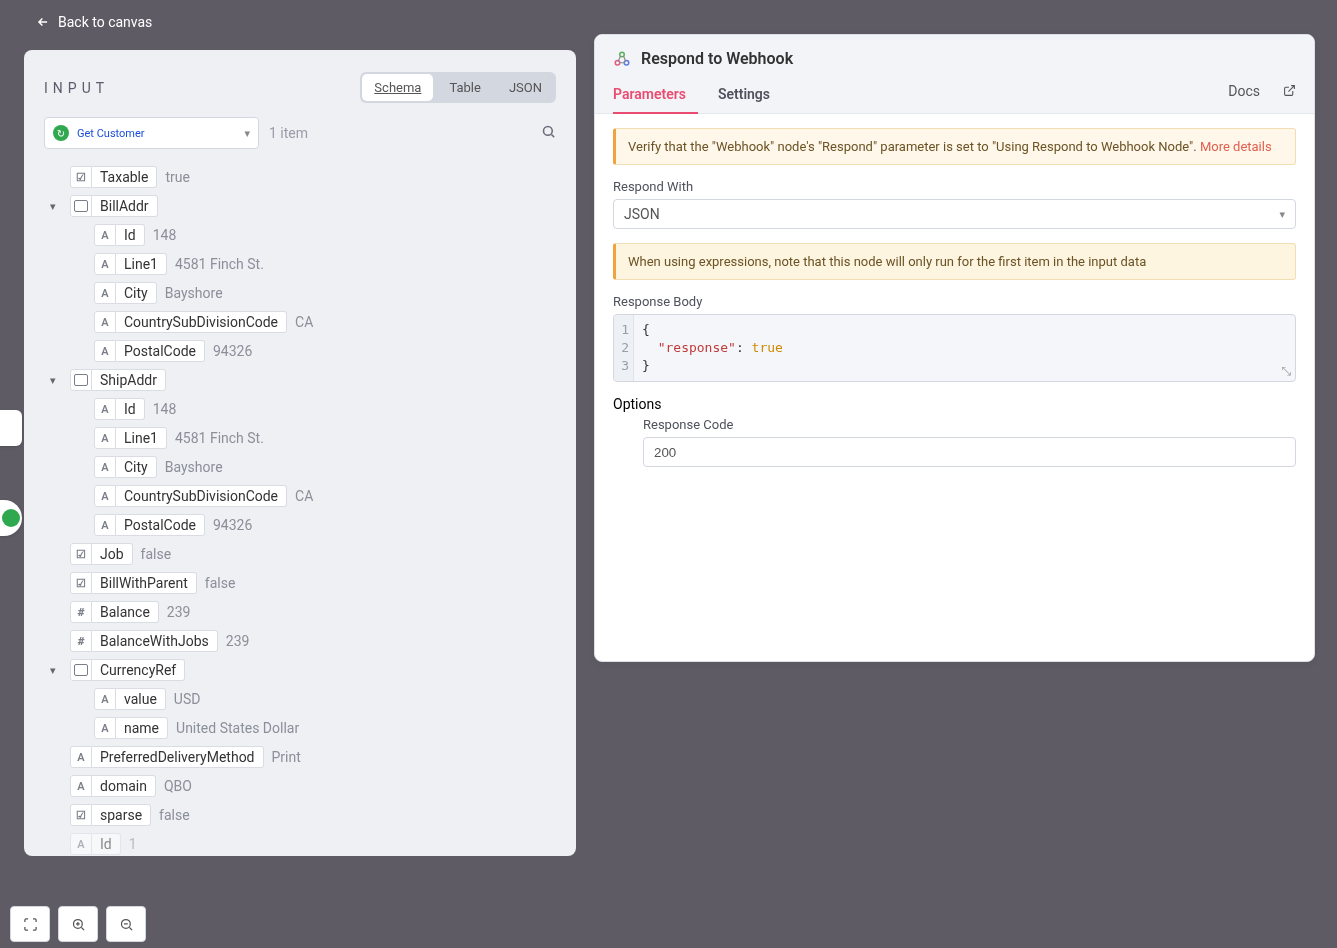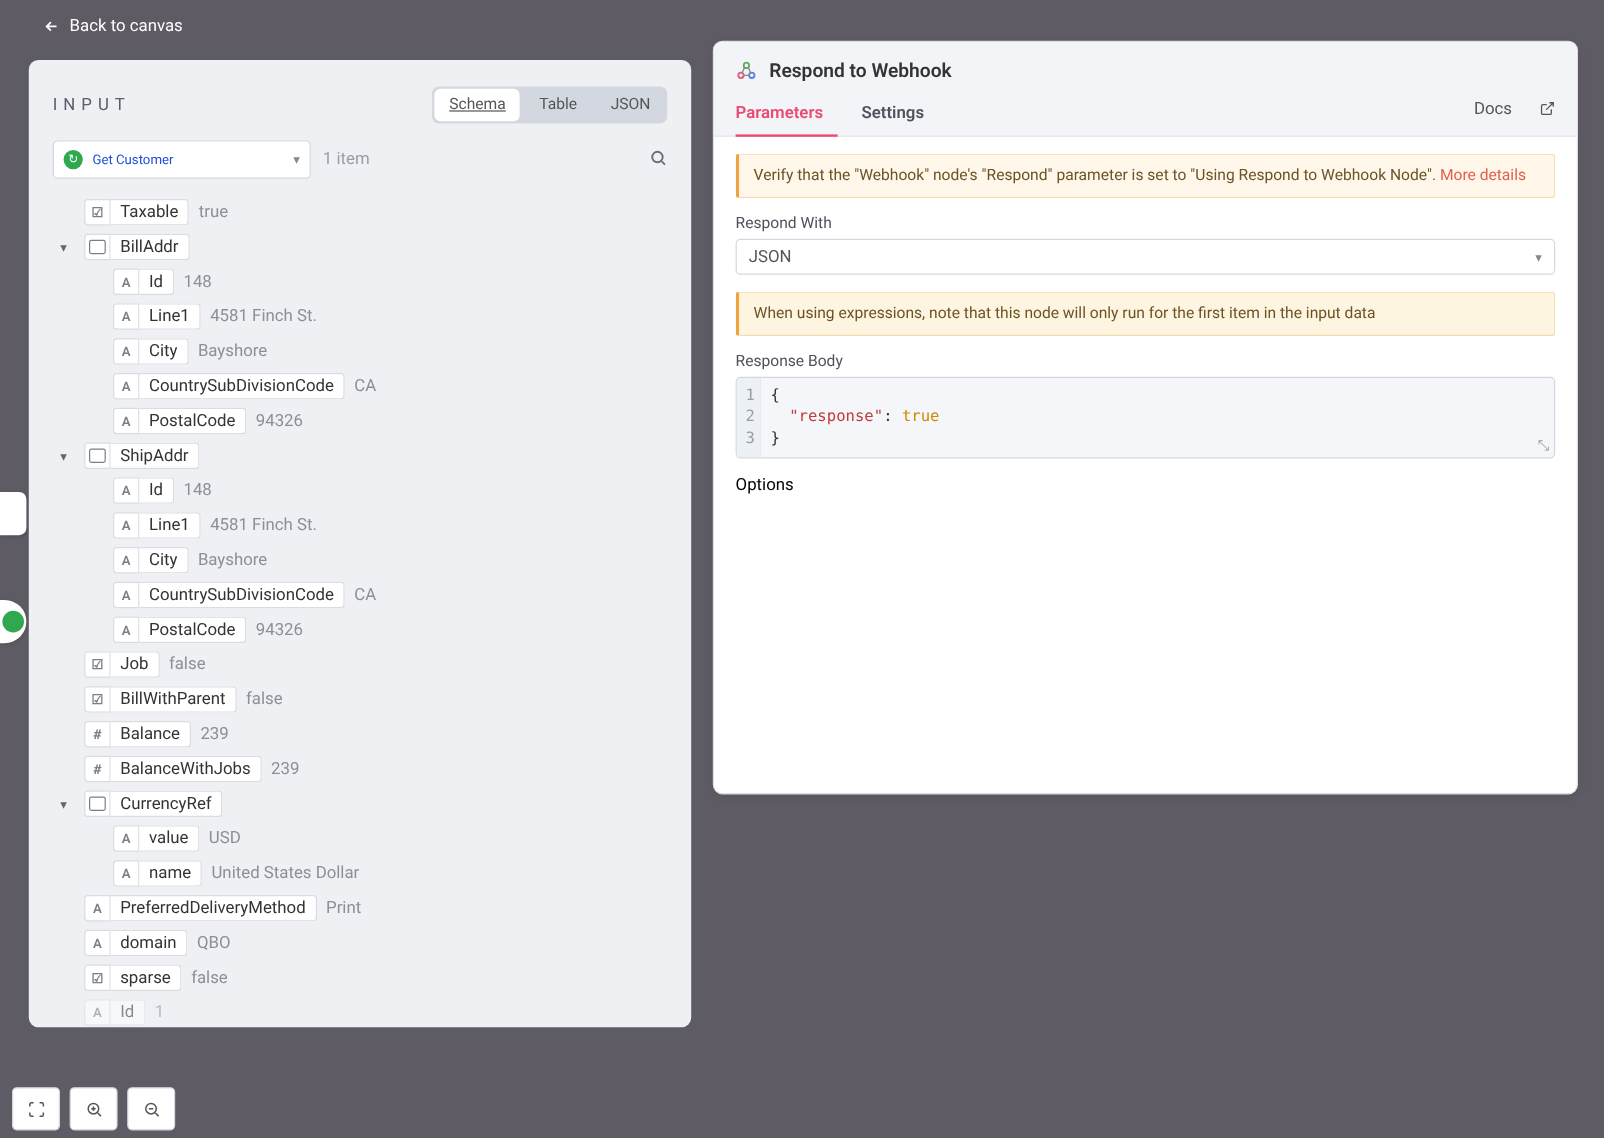--- a/index.html
+++ b/index.html
@@ -314,20 +314,24 @@
     <div class="lbl">Response Body</div>
     <div class="codebox">
       <div class="gutter">1<br>2<br>3</div>
       <div class="code"><span>{</span>
   <span class="k">"response"</span><span>: </span><span class="v">true</span>
 <span>}</span></div>
       <span class="resize">⤡</span>
     </div>
 
     <div class="lbl" style="font-size:14px; color:#000000;">Options</div>
+    <div class="opts-block">
+      <div class="lbl">Response Code</div>
+      <input class="input-text" value="200" style="">
+    </div>
   </div>
 </div>
 
 <div class="footer-controls">
   <div class="ctrl-btn">
     <svg width="15" height="15" viewBox="0 0 24 24" fill="none" stroke="currentColor" stroke-width="2">
         <path d="M8 3H5a2 2 0 0 0-2 2v3m18 0V5a2 2 0 0 0-2-2h-3m0 18h3a2 2 0 0 0 2-2v-3M3 16v3a2 2 0 0 0 2 2h3"></path>
       </svg>
   </div>
   <div class="ctrl-btn">

